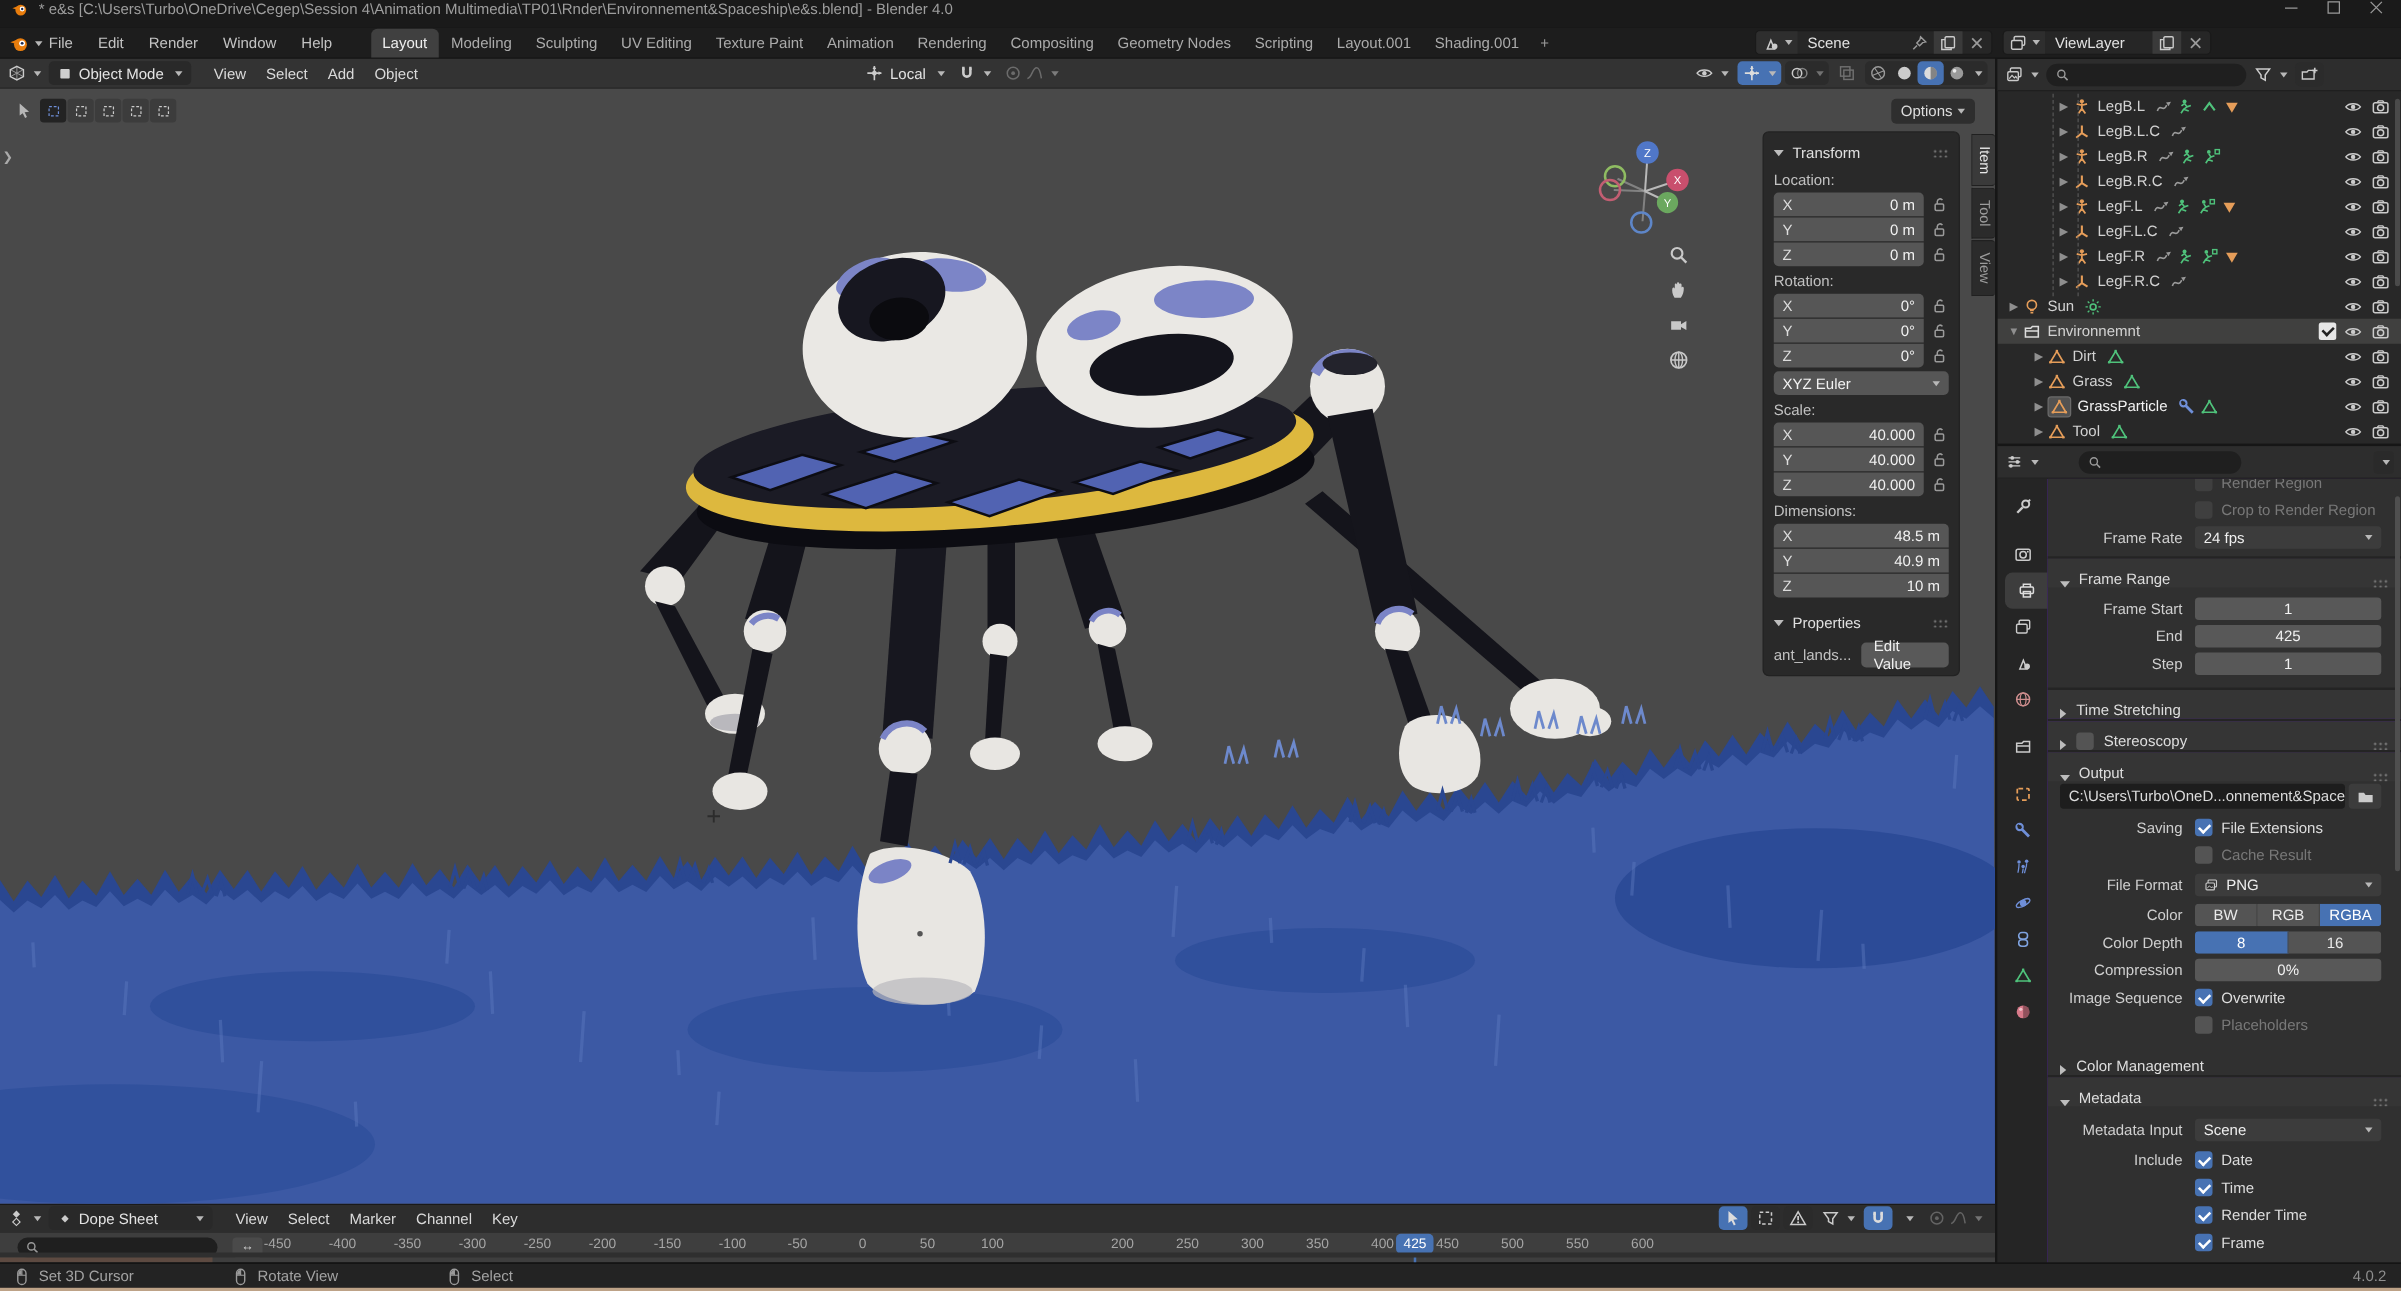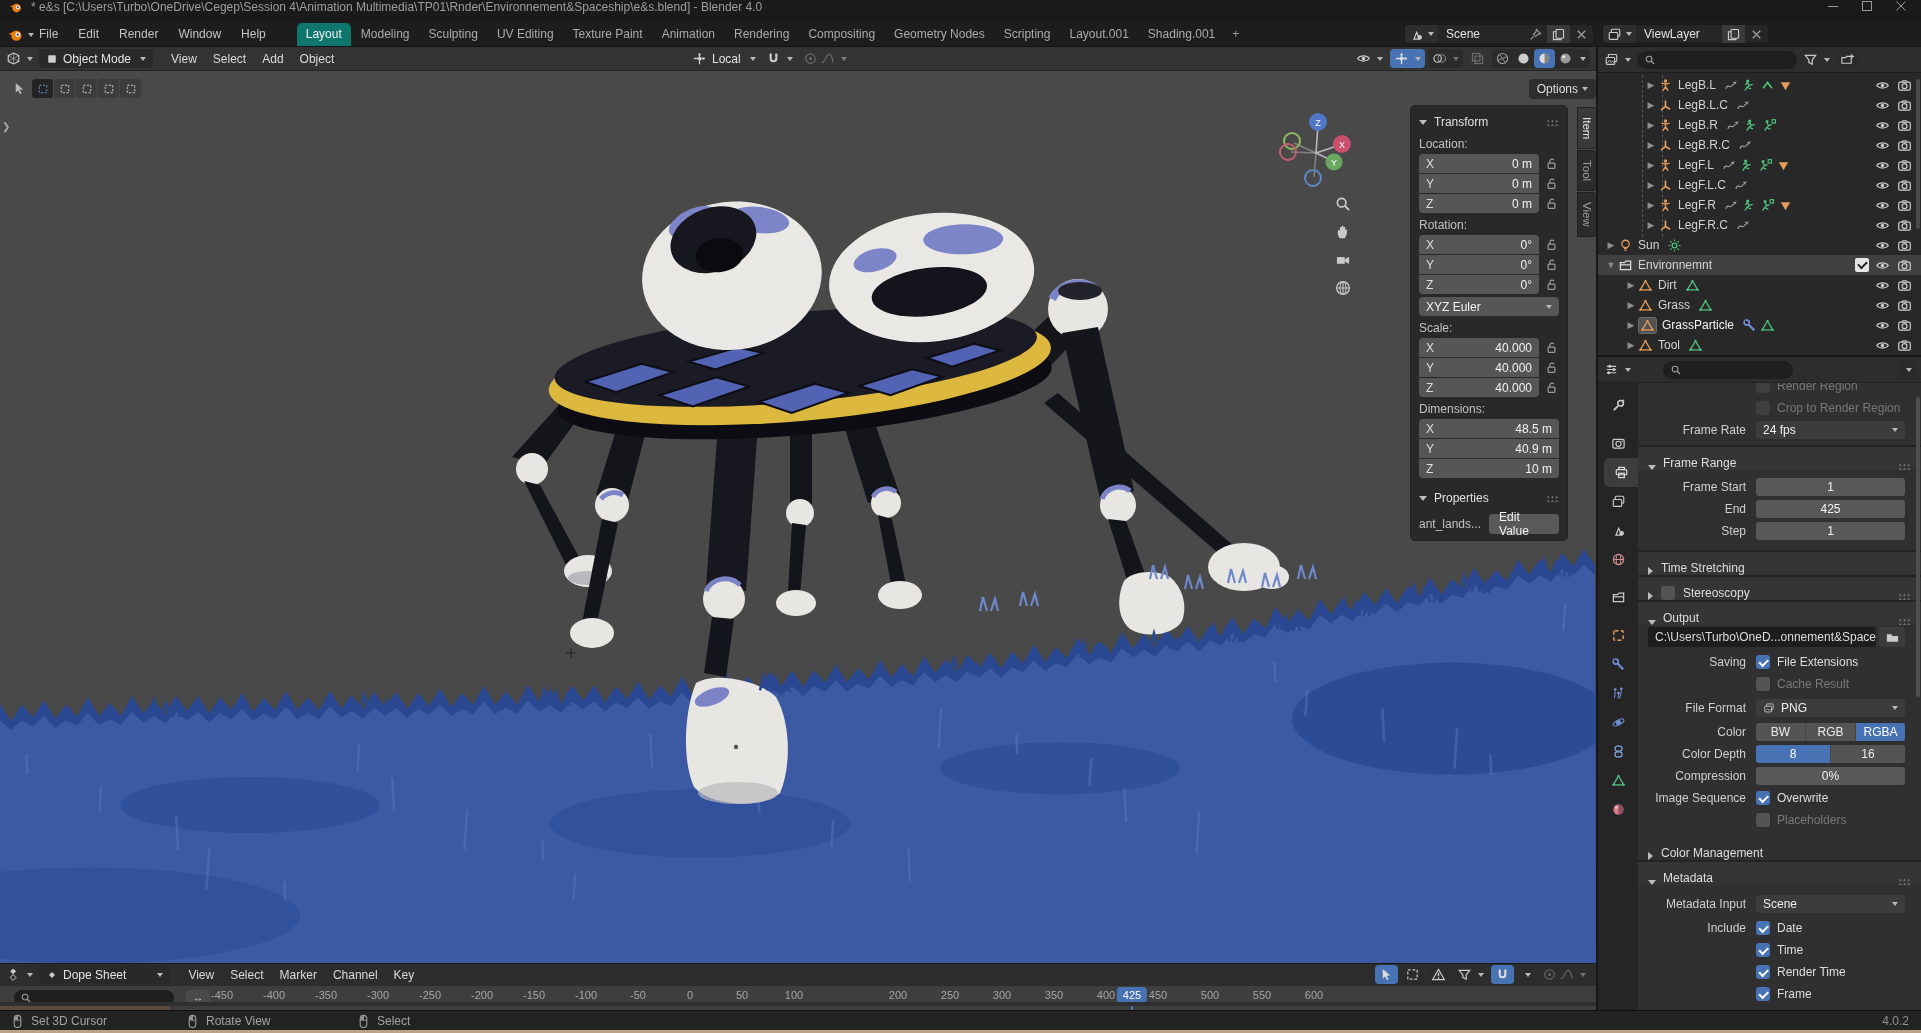--- a/index.html
+++ b/index.html
@@ -17,21 +17,21 @@
 
 #titlebar{height:22px;background:#1a1a1a;display:flex;align-items:flex-start;padding:0 8px;color:#9e9e9e;}
 #titlebar .t{margin-left:8px;font-size:12px;white-space:nowrap}
 #wctrl{margin-left:auto;display:flex;gap:22px;align-items:center;padding-right:6px}
 
 #topbar{height:25px;background:#1d1d1d;display:flex;align-items:flex-end;position:relative;border-bottom:1px solid #141414}
 #tb-menus{display:flex;align-items:center;height:25px;margin-left:30px;gap:2px}
 #tb-menus span{padding:3px 9px;color:#c3c3c3;border-radius:3px;cursor:default}
 #tabs{display:flex;align-items:flex-end;margin-left:22px;gap:1px}
 #tabs .tab{padding:4px 9px 5px;color:#ababab;border-radius:5px 5px 0 0;white-space:nowrap}
-#tabs .tab.active{background:#0f766e;color:#efefef}
+#tabs .tab.active{background:#404040;color:#efefef}
 #tabs .tab.add{color:#9a9a9a;padding:4px 7px 5px}
 #tb-right{position:absolute;right:152px;top:2px;display:flex;gap:8px;align-items:center}
 .pill{display:flex;align-items:center;background:#262626;border:1px solid #1a1a1a;border-radius:4px;height:20px}
 .pill .seg1{display:flex;align-items:center;padding:0 4px;background:#2e2e2e;border-radius:3px 0 0 3px;height:100%}
 .pill .val{padding:0 8px;color:#e2e2e2;min-width:86px}
 .pill .mini{padding:0 4px;color:#9a9a9a;display:flex;align-items:center;height:100%}
 .pill .mini.on{background:#3a3a3a}
 
 #main{display:flex;height:963px;}
 #leftcol{width:1596px;display:flex;flex-direction:column}
@@ -52,21 +52,21 @@
 .shadegrp .sb{width:21px;height:19px;display:flex;align-items:center;justify-content:center;border-radius:4px}
 .shadegrp .sb.on{background:#4772b3}
 #vp-canvas{position:relative;height:892px;background:#494949;overflow:hidden}
 #scene{position:absolute;inset:0}
 
 #seltools{position:absolute;left:12px;top:8px;display:flex;align-items:center;gap:5px}
 #seltools .lead{opacity:.85}
 #seltools .boxes{display:flex;gap:1px}
 #seltools .bx{width:21px;height:19px;background:#3c3c3c;border-radius:3px;display:flex;align-items:center;justify-content:center}
 #seltools .bx.on{background:#232323}
-#opt-btn{position:absolute;right:0;top:8px;background:#2e2e2e;border-radius:4px;height:20px;display:flex;align-items:center;padding:0 8px;color:#dedede}
+#opt-btn{position:absolute;right:16px;top:8px;background:#2e2e2e;border-radius:4px;height:20px;display:flex;align-items:center;padding:0 8px;color:#dedede}
 #tool-expand{position:absolute;left:2px;top:50px;color:#aaa;font-size:10px}
 #gizmo{position:absolute;left:1276px;top:38px;width:80px;height:80px}
 #navicons{position:absolute;left:1334px;top:124px;display:flex;flex-direction:column;gap:10px;color:#c9c9c9}
 
 #npanel{position:absolute;right:28px;top:34px;width:158px;background:rgba(40,40,40,.96);border-radius:5px;padding:6px 8px;border:1px solid #222}
 .np-h{display:flex;align-items:center;color:#e0e0e0;height:20px}
 .np-lab{color:#c2c2c2;margin:5px 0 3px}
 .nrow{display:flex;align-items:center;margin-bottom:1px}
 .nfld{flex:1;height:19px;background:#565656;display:flex;align-items:center;padding:0 7px;color:#f2f2f2}
 .nfld .ax{width:16px;color:#ddd}

